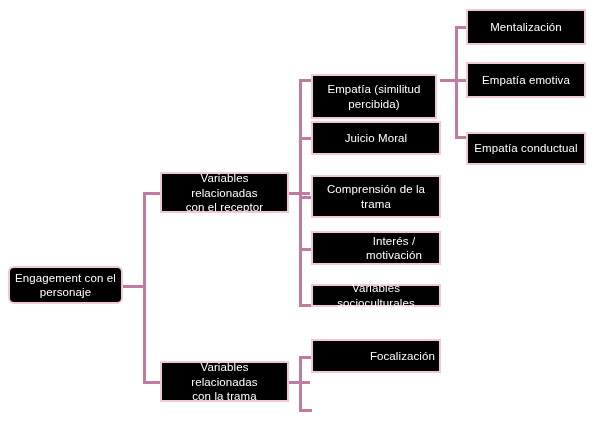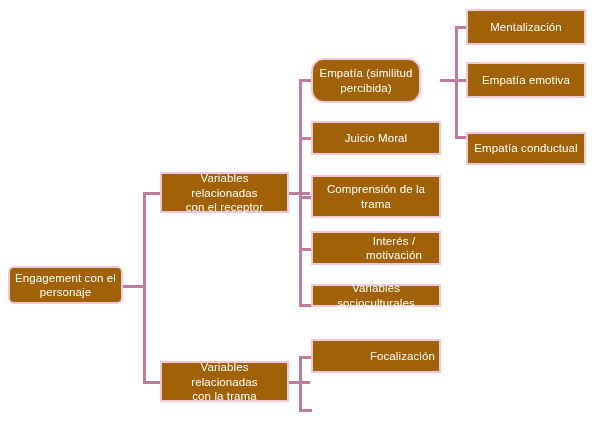--- a/index.html
+++ b/index.html
@@ -13,21 +13,21 @@
   #canvas {
     position: relative;
     width: 600px;
     height: 444px;
     background: #ffffff;
     overflow: hidden;
   }
   .node {
     position: absolute;
     box-sizing: border-box;
-    background: #a16207;
+    background: #000000;
     border: 2px solid #f0c8da;
     color: #ffffff;
     display: flex;
     align-items: center;
     justify-content: center;
     text-align: center;
     line-height: 1.22;
     letter-spacing: 0.1px;
     padding: 2px 4px;
     z-index: 3;
@@ -88,21 +88,21 @@
       </span>
   </div>
 
   <div class="node" style="left:160px; top:361px; width:129px; height:41px;">
     <span>
         <span>Variables relacionadas</span>
         <span>con la trama</span>
       </span>
   </div>
 
-  <div class="node" style="left:311px; top:58px; width:110px; height:45px;border-radius:13px;">
+  <div class="node" style="left:311px; top:74px; width:126px; height:45px;">
     <span>
         <span>Empatía (similitud</span>
         <span>percibida)</span>
       </span>
   </div>
 
   <div class="node" style="left:311px; top:121px; width:130px; height:34px;">
     <span>Juicio Moral</span>
   </div>
 

